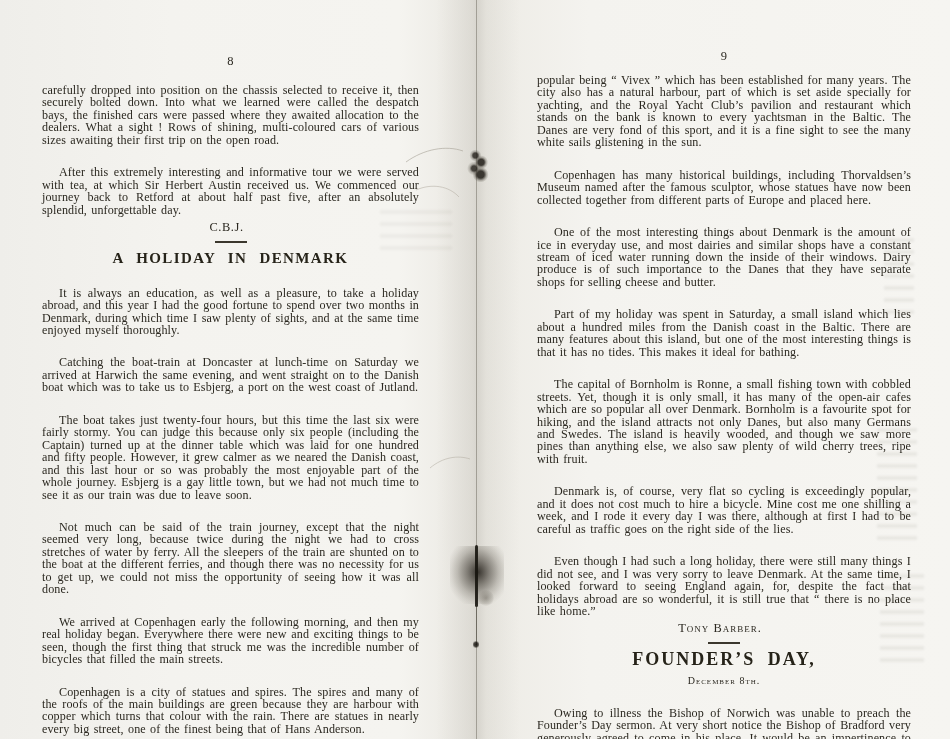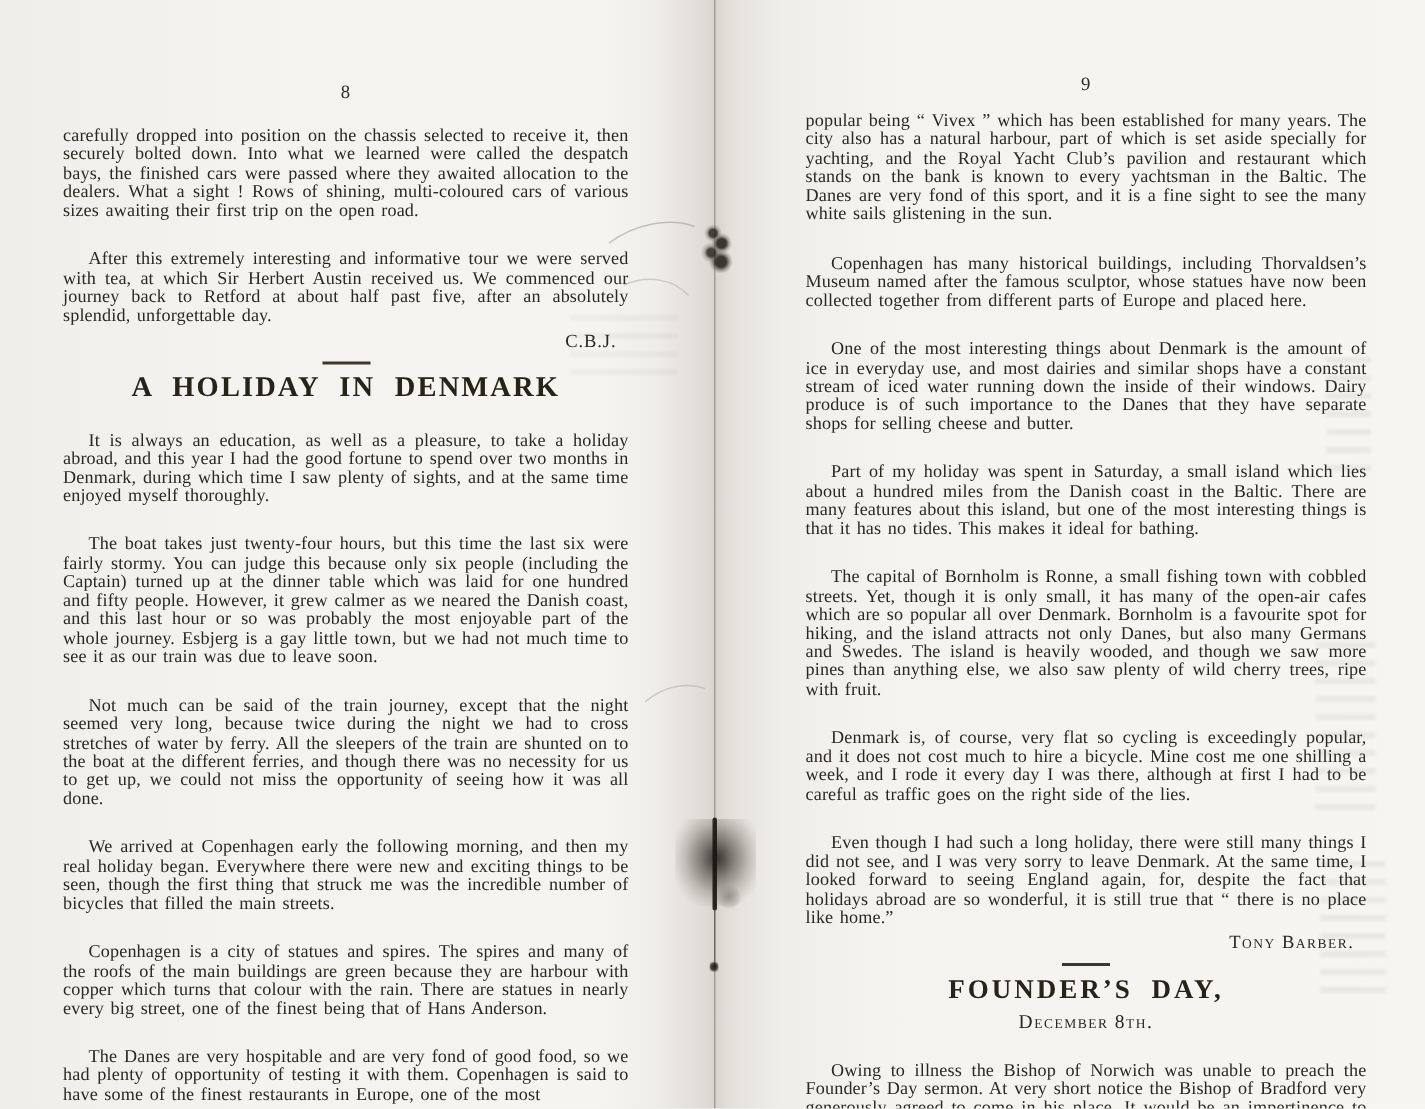--- a/index.html
+++ b/index.html
@@ -19,32 +19,32 @@
     margin-bottom:17px;letter-spacing:.5px;color:#2e2b23;
   }
   .page-right .page-num{margin-bottom:12px;}
   .par{
     margin:0 0 5px 0;font-size:12.1px;line-height:12.45px;
     text-align:justify;text-justify:inter-word;
     letter-spacing:.1px;word-spacing:1.2px;color:#2b2820;
   }
   .indent{text-indent:17px;margin-top:20px;}
   .signature{
-    text-align:right;padding-right:8px;font-size:12.4px;line-height:13px;
+    text-align:center;padding-right:8px;font-size:12.4px;line-height:13px;
     margin:1px 0 3px 0;letter-spacing:.6px;
   }
   .smallcaps{font-variant:small-caps;letter-spacing:1px;}
   .divider{width:32px;height:1.6px;background:#3b372d;margin:7px auto 7px auto;}
   .article-title{
-    margin:0 0 9px 0;text-align:center;font-size:19px;line-height:17px;
+    margin:0 0 9px 0;text-align:center;font-size:15px;line-height:17px;
     font-weight:bold;letter-spacing:1.4px;word-spacing:7px;color:#262319;
   }
   .founders-title{font-size:18px;letter-spacing:2px;word-spacing:6px;margin-bottom:6px;}
   .article-subtitle{
-    margin:0 0 9px 0;text-align:center;font-size:13px;line-height:13px;
+    margin:0 0 9px 0;text-align:center;font-size:10px;line-height:13px;
     font-variant:small-caps;letter-spacing:1px;color:#2b2820;
   }
   
   .gutter-shade{
     position:absolute;left:436px;top:0;width:84px;height:739px;pointer-events:none;
     background:linear-gradient(90deg, rgba(110,104,92,0) 0%, rgba(110,104,92,.10) 42%,
       rgba(110,104,92,.16) 50%, rgba(110,104,92,.08) 60%, rgba(110,104,92,0) 100%);
   }
   .gutter-line{
     position:absolute;left:476px;top:0;width:1px;height:739px;
@@ -117,20 +117,21 @@
 
     <p class="par">carefully dropped into position on the chassis selected to receive it, then securely bolted down.  Into what we learned were called the despatch bays, the finished cars were passed where they awaited allocation to the dealers.  What a sight !  Rows of shining, multi-coloured cars of various sizes awaiting their first trip on the open road.</p>
     <p class="par indent">After this extremely interesting and informative tour we were served with tea, at which Sir Herbert Austin received us.  We commenced our journey back to Retford at about half past five, after an absolutely splendid, unforgettable day.</p>
     <div class="signature">C.B.J.</div>
 
     <div class="divider"></div>
 
     <h2 class="article-title">A HOLIDAY IN DENMARK</h2>
 
     <p class="par indent">It is always an education, as well as a pleasure, to take a holiday abroad, and this year I had the good fortune to spend over two months in Denmark, during which time I saw plenty of sights, and at the same time enjoyed myself thoroughly.</p>
+    <p class="par indent">Catching the boat-train at Doncaster at lunch-time on Saturday we arrived at Harwich the same evening, and went straight on to the Danish boat which was to take us to Esbjerg, a port on the west coast of Jutland.</p>
     <p class="par indent">The boat takes just twenty-four hours, but this time the last six were fairly stormy.  You can judge this because only six people (including the Captain) turned up at the dinner table which was laid for one hundred and fifty people.  However, it grew calmer as we neared the Danish coast, and this last hour or so was probably the most enjoyable part of the whole journey.  Esbjerg is a gay little town, but we had not much time to see it as our train was due to leave soon.</p>
     <p class="par indent">Not much can be said of the train journey, except that the night seemed very long, because twice during the night we had to cross stretches of water by ferry.  All the sleepers of the train are shunted on to the boat at the different ferries, and though there was no necessity for us to get up, we could not miss the opportunity of seeing how it was all done.</p>
     <p class="par indent">We arrived at Copenhagen early the following morning, and then my real holiday began.  Everywhere there were new and exciting things to be seen, though the first thing that struck me was the incredible number of bicycles that filled the main streets.</p>
     <p class="par indent">Copenhagen is a city of statues and spires.  The spires and many of the roofs of the main buildings are green because they are harbour with copper which turns that colour with the rain.  There are statues in nearly every big street, one of the finest being that of Hans Anderson.</p>
     <p class="par indent">The Danes are very hospitable and are very fond of good food, so we had plenty of opportunity of testing it with them.  Copenhagen is said to have some of the finest restaurants in Europe, one of the most</p>
   </div>
 
   <div class="page page-right">
     <div class="page-num">9</div>
 

